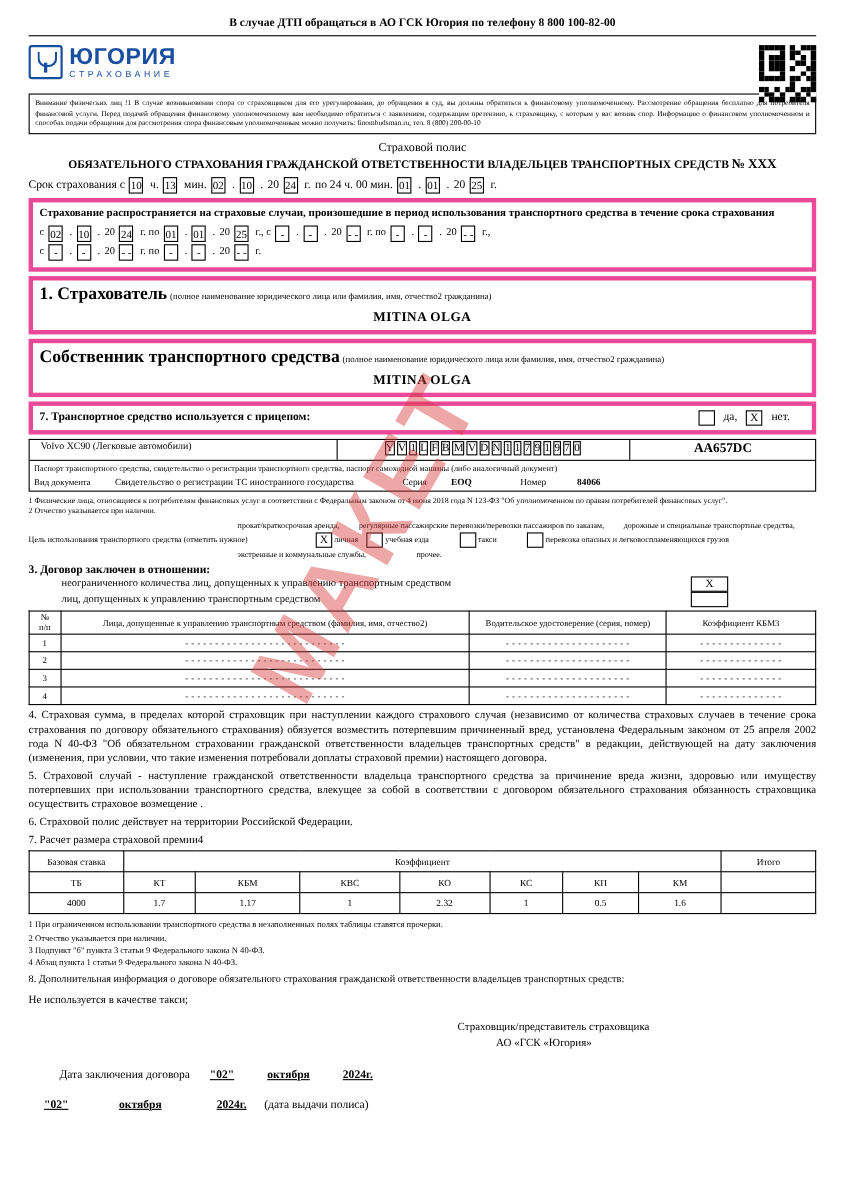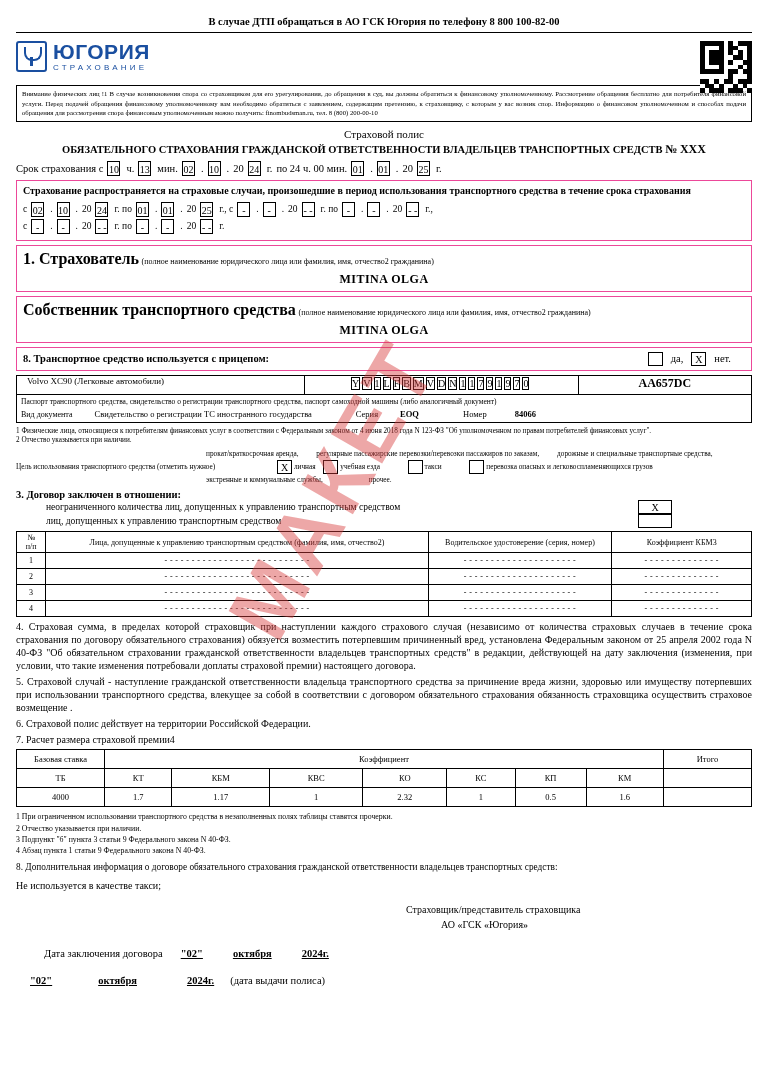--- a/index.html
+++ b/index.html
@@ -13,21 +13,21 @@
     font-family: "Liberation Serif", serif;
     color: #000000;
     position: relative;
     overflow: hidden;
   }
   .page {
     position: relative;
     width: 768px;
     height: 974px;
     box-sizing: border-box;
-    padding: 16px 16px;
+    padding: 16px 26px;
   }
   .top-note {
     text-align: center;
     font-size: 10.5px;
     font-weight: bold;
     border-bottom: 1.5px solid #000;
     padding-bottom: 5px;
     margin: 0 0 8px 0;
   }
   .header-row {
@@ -130,21 +130,21 @@
   .line-row {
     font-size: 10.5px;
     display: flex;
     align-items: center;
     gap: 4px;
     margin: 4px 0;
     flex-wrap: wrap;
   }
 
   .framed {
-    border: 1px solid #ec4899;
+    border: 4px solid #ec4899;
     padding: 4px 6px;
     margin: 4px 0;
     font-size: 10.5px;
   }
   .framed .hdr { font-weight: bold; font-size: 16px; }
   .small { font-size: 8px; }
   .tiny { font-size: 7px; }
   .name-val {
     text-align: center;
     font-size: 12px;
@@ -503,21 +503,21 @@
     <div class="name-val">MITINA OLGA</div>
   </div>
 
   <div class="framed">
     <span class="hdr">Собственник транспортного средства</span>
     <span class="small">(полное наименование юридического лица или фамилия, имя, отчество2 гражданина)</span>
     <div class="name-val">MITINA OLGA</div>
   </div>
 
   <div class="framed" style="display:flex;align-items:center;gap:8px">
-    <span class="b">8. Транспортное средство используется с прицепом:</span>
+    <span class="b">7. Транспортное средство используется с прицепом:</span>
     <span style="flex:1"></span>
     <span class="sq"></span>
     <span>да,</span>
     <span class="sq">X</span>
     <span>нет.</span>
     <span style="width:6px"></span>
   </div>
 
   <div class="vehicle-box">
     <div class="vehicle-vals">

